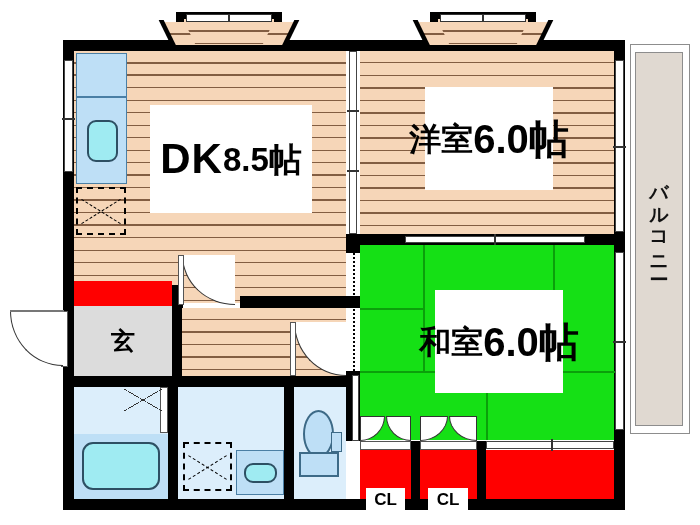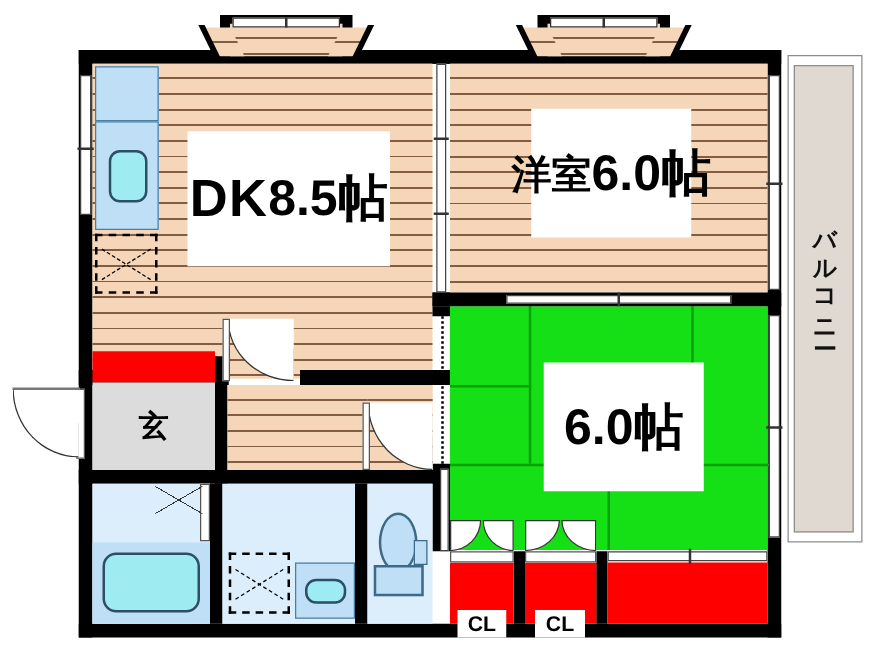--- a/index.html
+++ b/index.html
@@ -31,21 +31,21 @@
   
   .lbl{
     position:absolute;background:#ffffff;color:#000000;
     display:flex;align-items:center;justify-content:center;
     line-height:1.0;font-weight:700;letter-spacing:0px;white-space:nowrap;
   }
   .lbl .l1,.lbl .l2{display:block;}
   .room-label .l1{font-size:32px;}
   .room-label .l2{font-size:40px;}
   .dk-label .l1{font-size:42px;letter-spacing:1px;}
-  .dk-label .l2{font-size:40px;}
+  .dk-label .l2{font-size:33px;}
   .gen-label{font-size:24px;font-weight:700;background:transparent;}
   .cl-label{font-size:17px;font-weight:700;padding:1px 5px;margin-top:24px;}
   .mono-label{font-size:21px;font-weight:700;padding:1px 6px;}
 
   
   .vtext{
     writing-mode:vertical-rl;text-orientation:upright;
     font-size:19px;font-weight:700;letter-spacing:3px;color:#111;
     background:transparent;
   }
@@ -219,16 +219,17 @@
     <span class="l1">DK</span>
     <span class="l2">8.5帖</span>
   </div>
 
   <div class="abs lbl room-label" style="left:425px;top:87px;width:128px;height:103px;">
     <span class="l1">洋室</span>
     <span class="l2">6.0帖</span>
   </div>
 
   <div class="abs lbl room-label" style="left:435px;top:290px;width:128px;height:103px;">
+    <span class="l1">和室</span>
     <span class="l2">6.0帖</span>
   </div>
 
 </div>
 
 </body></html>

